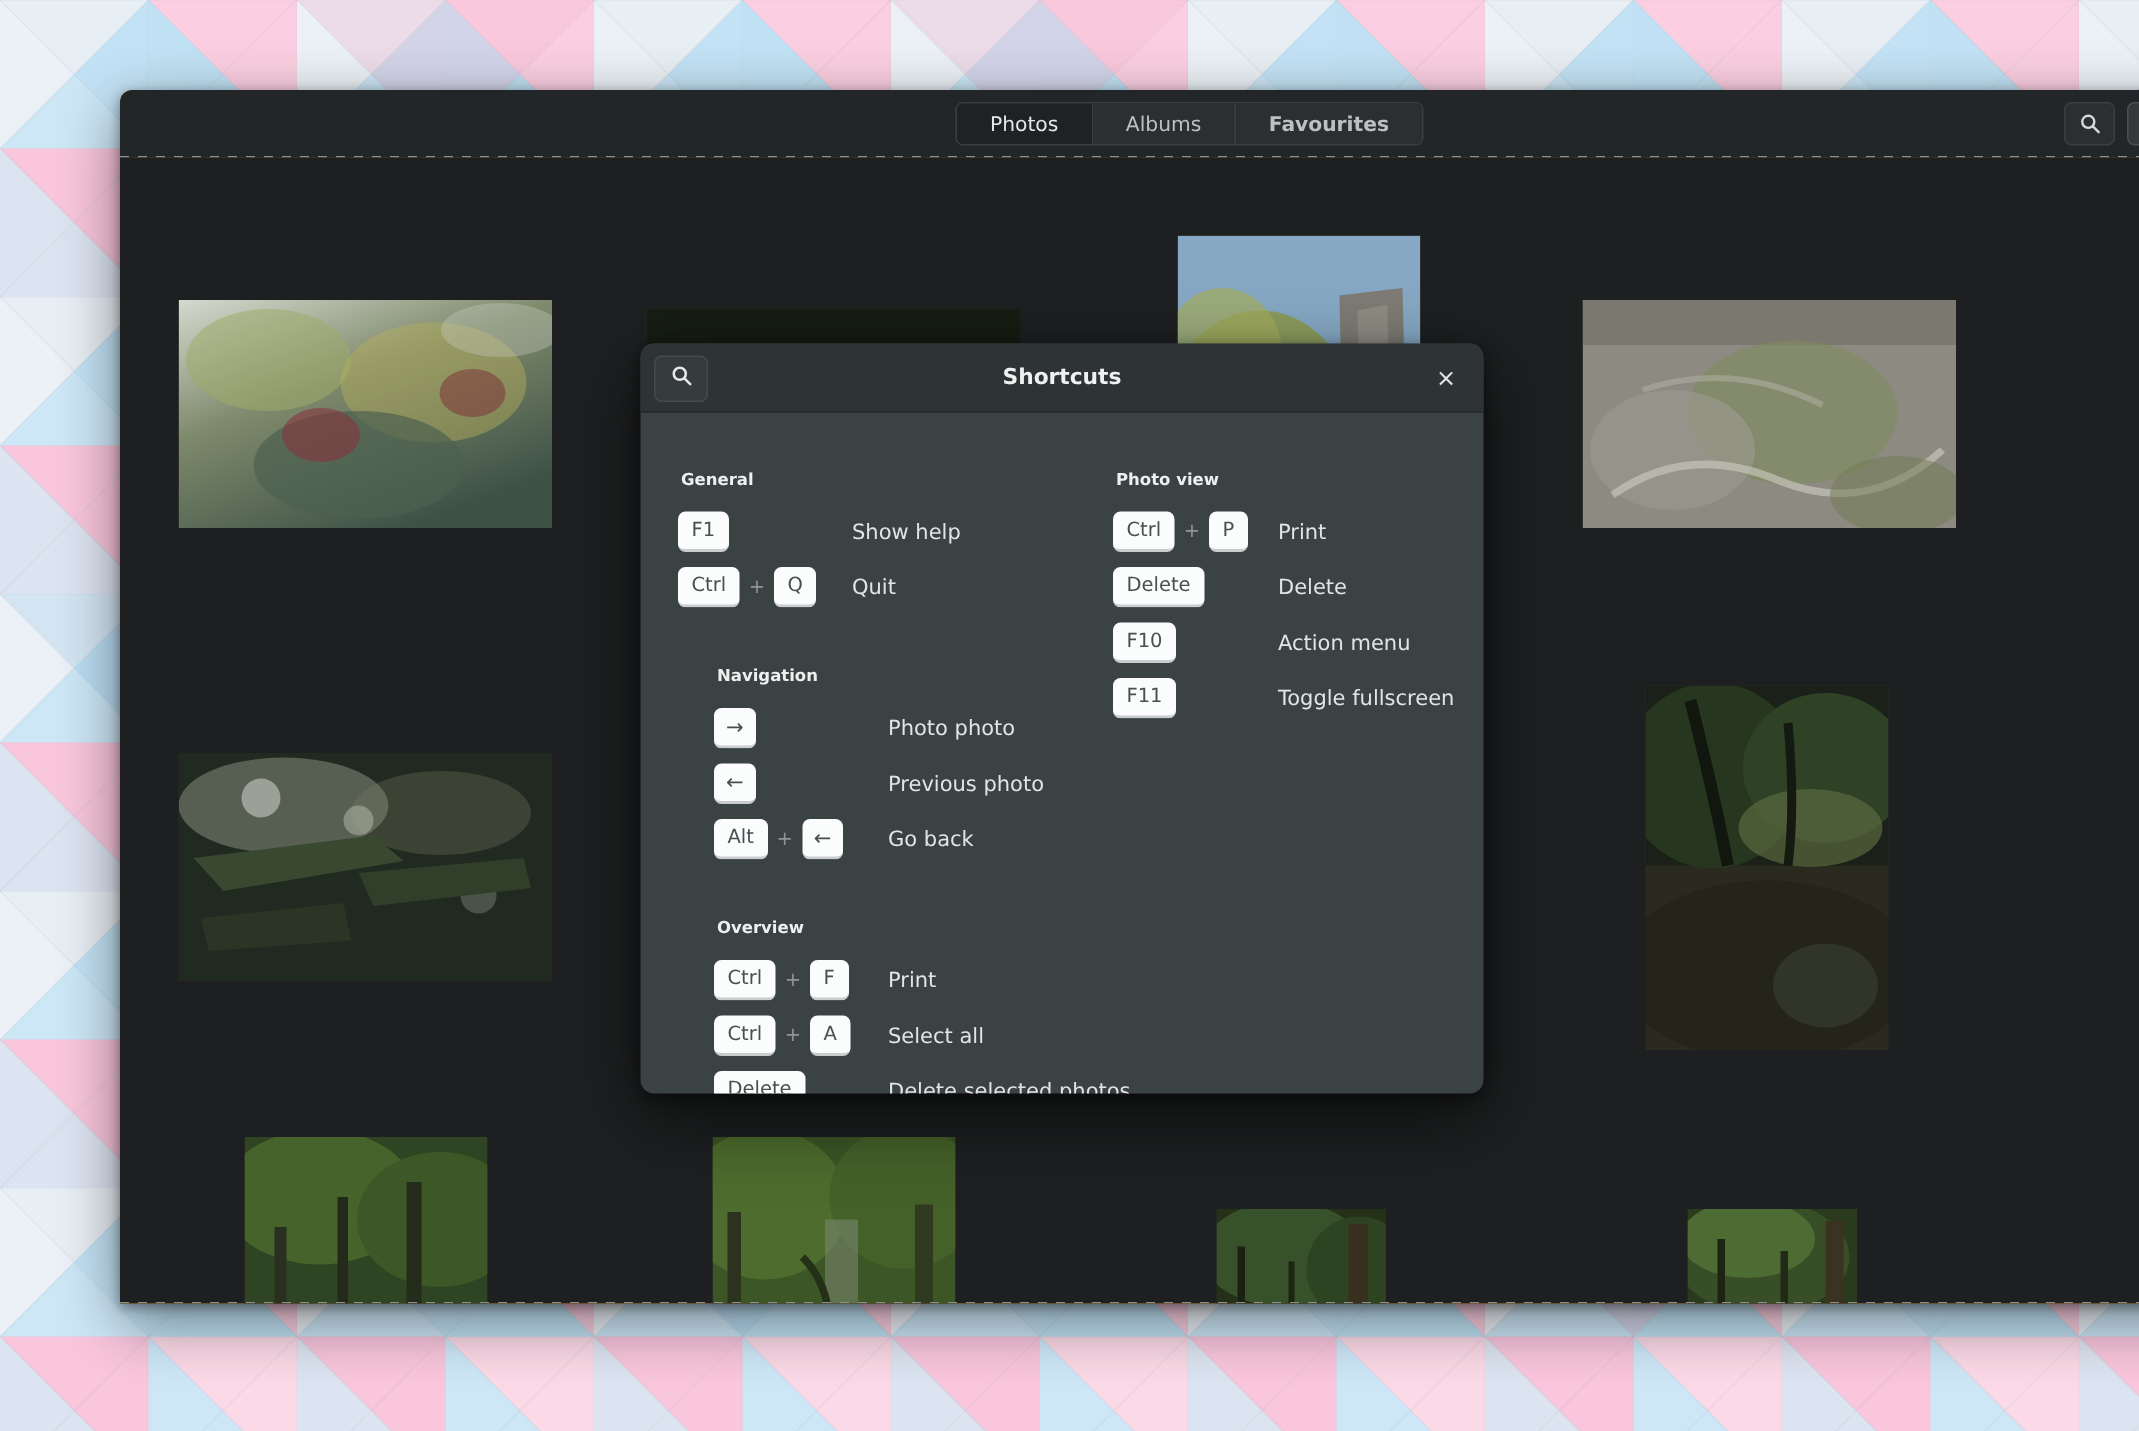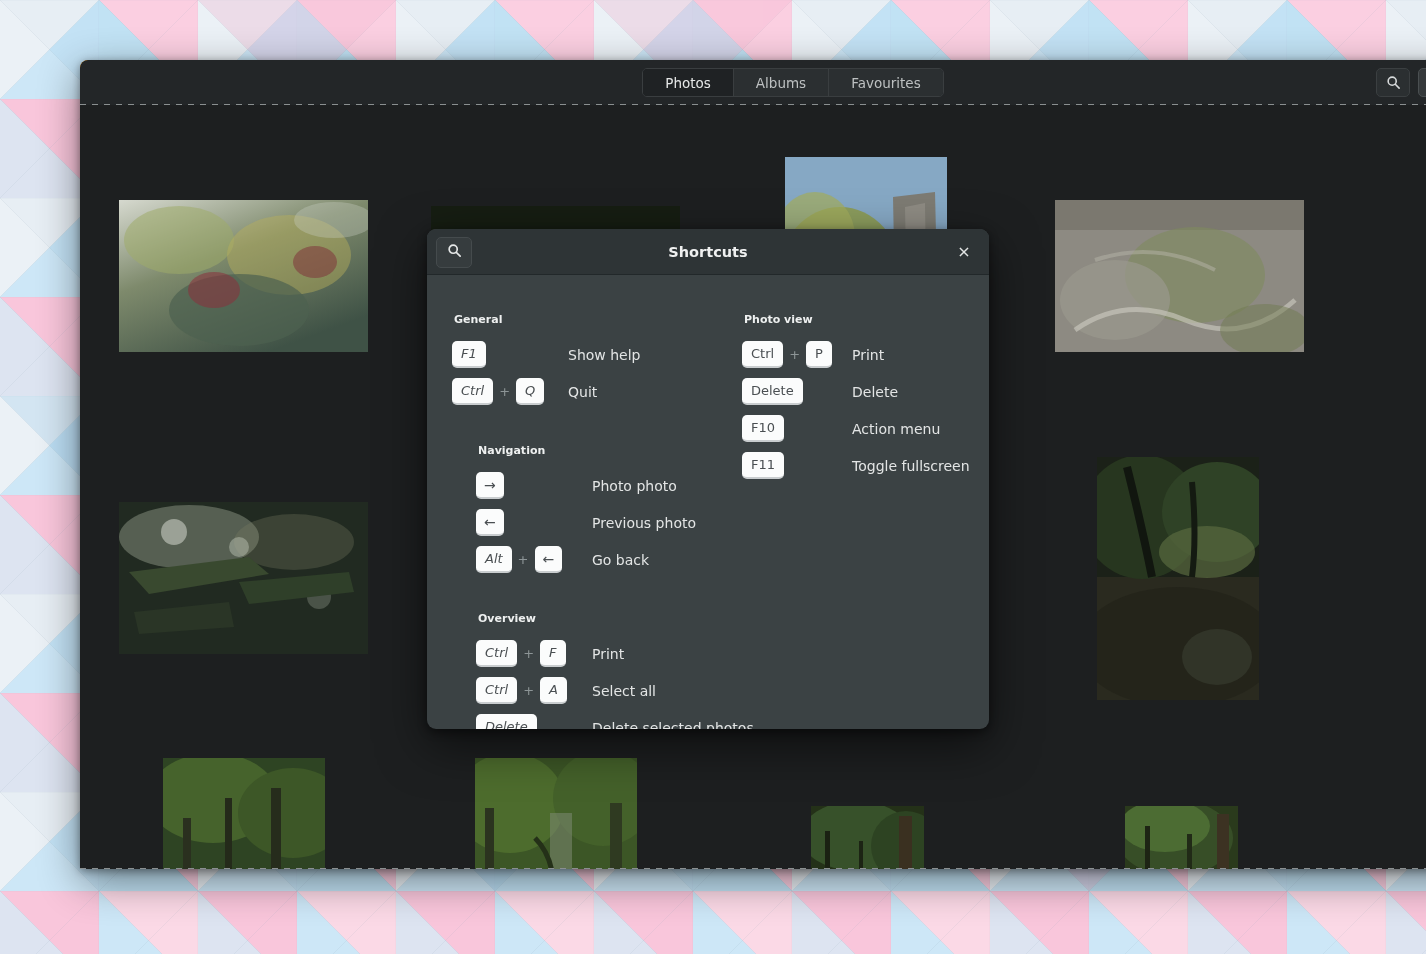--- a/index.html
+++ b/index.html
@@ -65,21 +65,21 @@
     display: flex;
     align-items: center;
     justify-content: center;
     font-size: 13.5px;
     color: #bdc0c1;
     background: #2b2f31;
     border-right: 1px solid #3a3e40;
     cursor: default;
     white-space: nowrap;
   }
-  .tab:last-child { border-right: none; }
+  .tab:last-child { border-right: none; font-weight: bold; }
   .tab.active { background: #1f2224; color: #e6e8e8; }
 
   .hb-right {
     position: absolute;
     right: 14px;
     top: 0;
     height: 100%;
     display: flex;
     align-items: center;
     gap: 8px;
@@ -191,21 +191,21 @@
   .row {
     display: flex;
     align-items: center;
     height: 37px;
   }
   .keys {
     display: flex;
     align-items: center;
     flex: 0 0 auto;
   }
-  .col.left .keys  { width: 116px; font-style: italic; }
+  .col.left .keys  { width: 116px; }
   .col.right .keys { width: 110px; }
 
   .key {
     background: #fbfcfc;
     color: #4a4f52;
     border-radius: 5px;
     border-bottom: 2px solid #c9cdcf;
     font-size: 13px;
     min-width: 25px;
     height: 27px;

